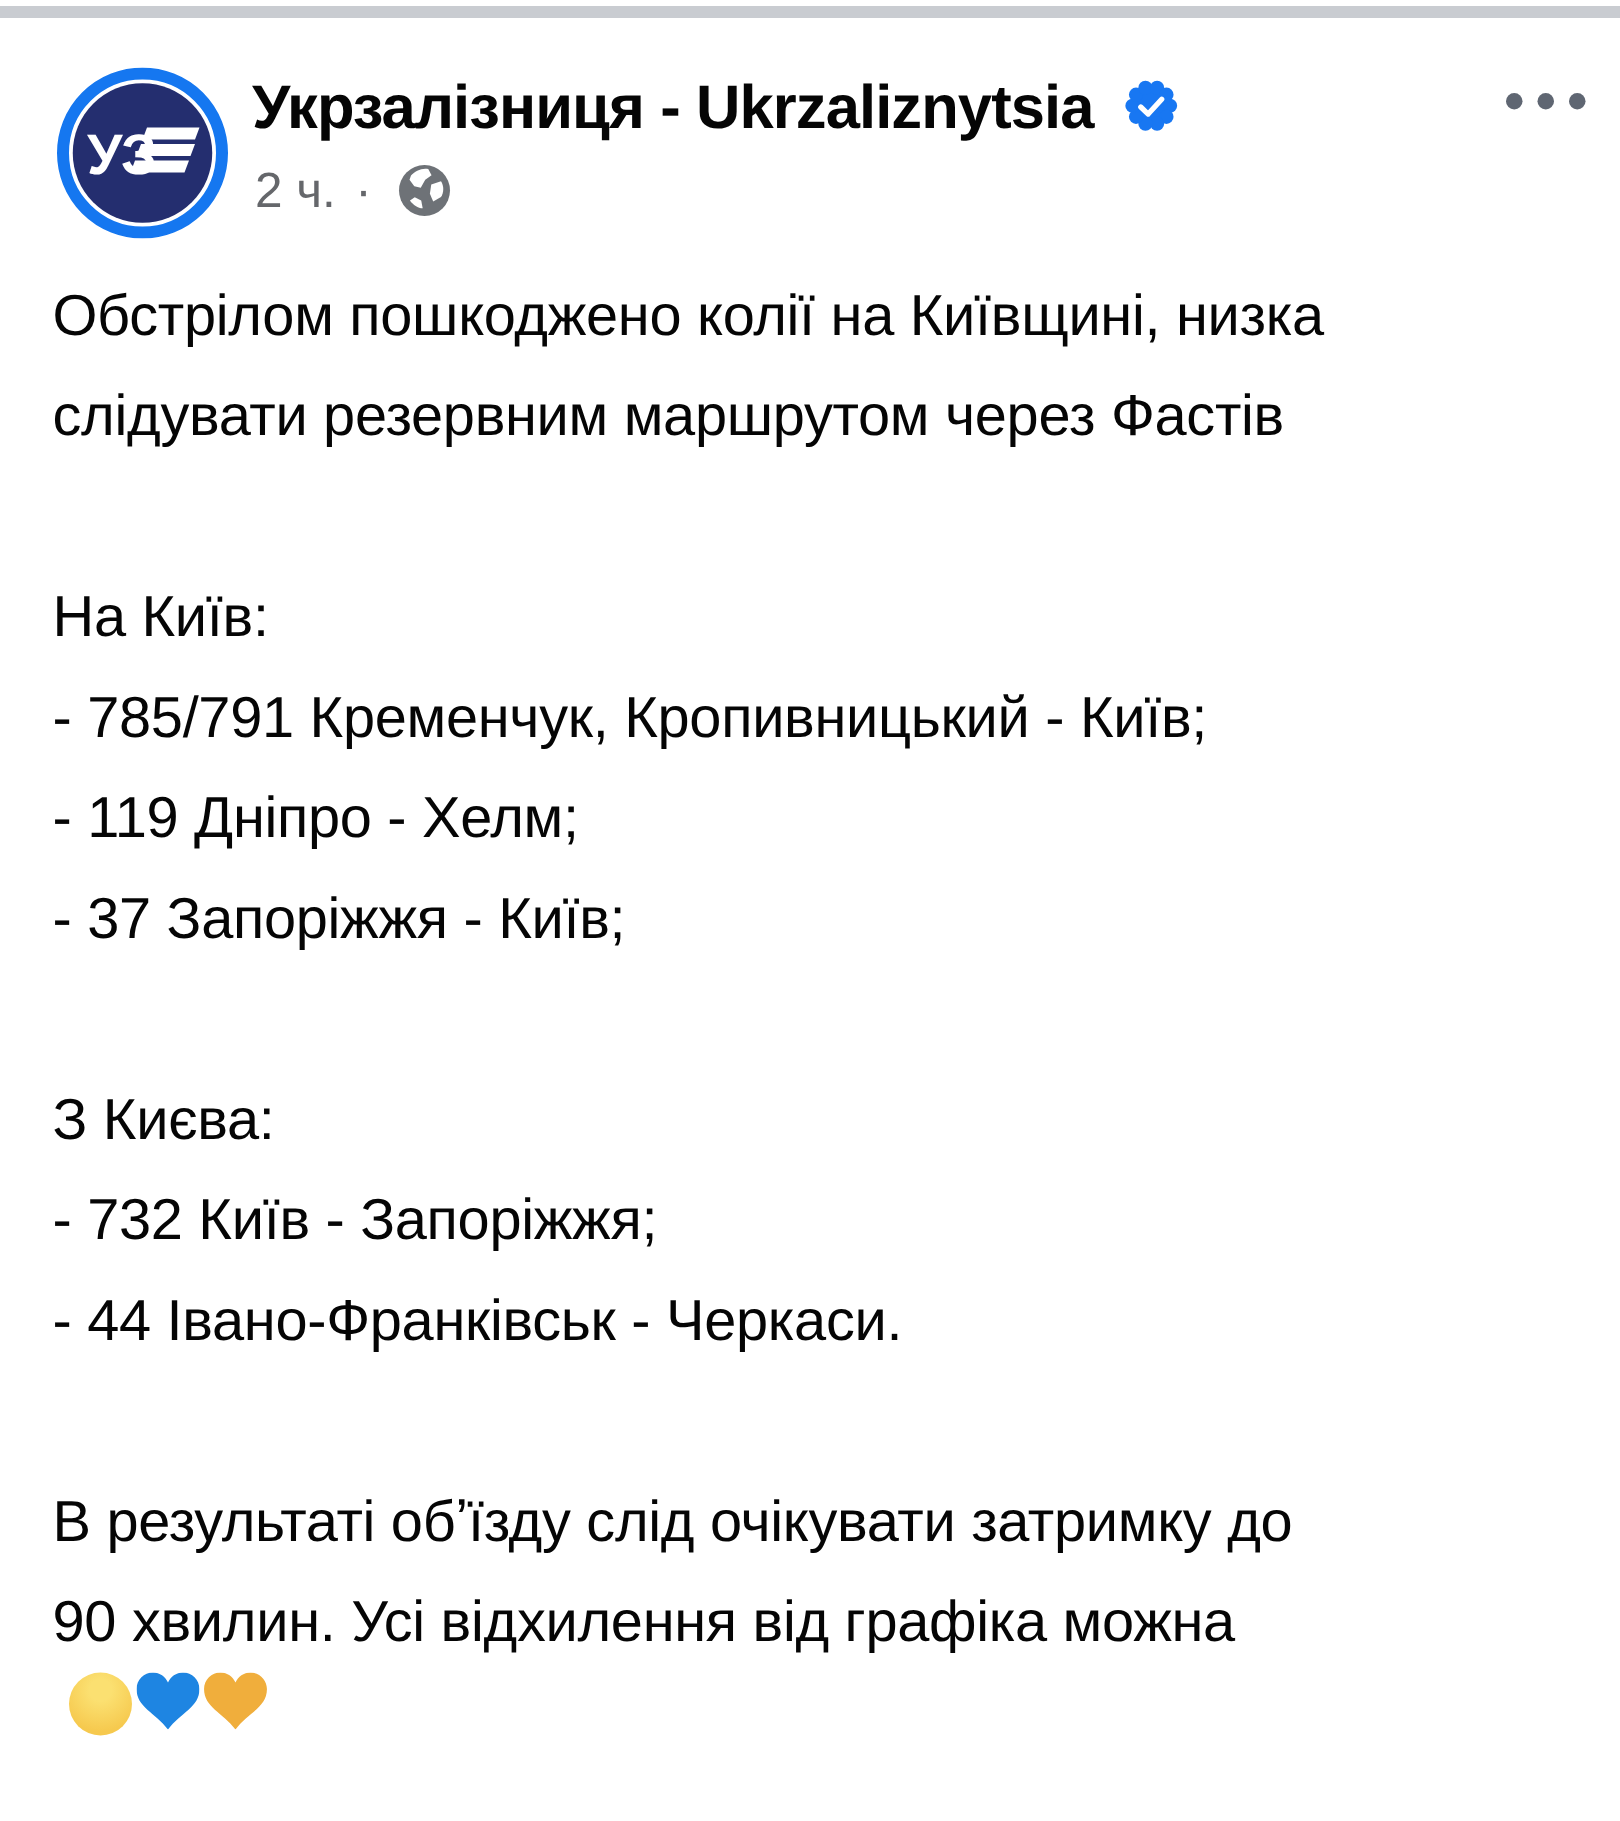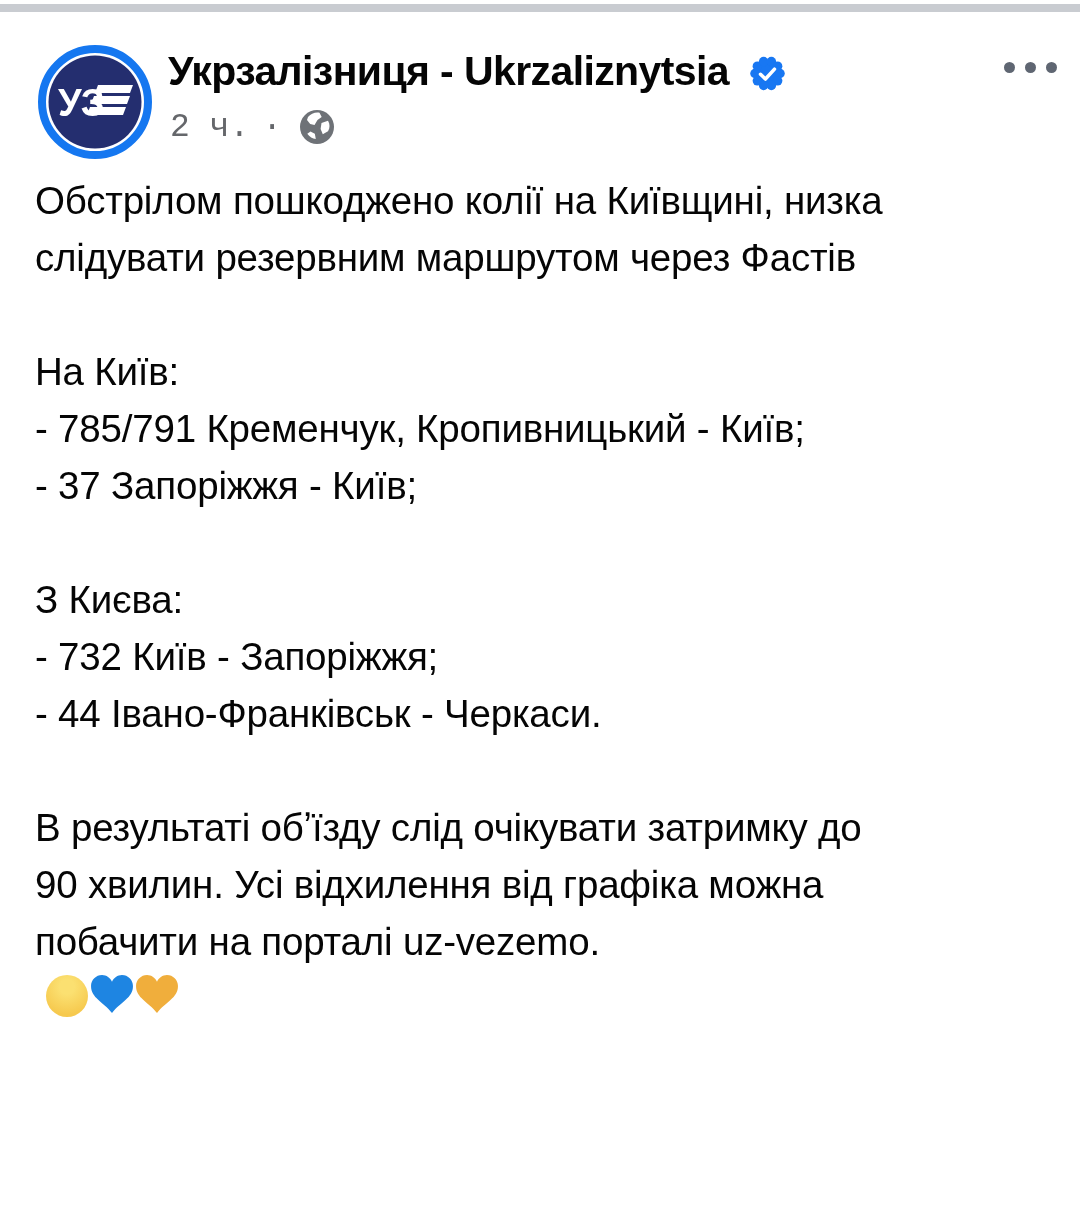--- a/index.html
+++ b/index.html
@@ -28,41 +28,39 @@
   .avatar {
     position: absolute;
     left: 38px; top: 45px;
     width: 114px; height: 114px;
     cursor: pointer;
   }
   .name-row {
     position: absolute;
     left: 168px; top: 48px;
     display: flex;
-    align-items: center;
     gap: 20px;
   }
   .page-name {
     font-size: 41px;
     font-weight: bold;
     color: #050505;
     letter-spacing: -0.6px;
     white-space: nowrap;
     cursor: pointer;
   }
   .badge-icon { width: 37px; height: 37px; margin-top: 4px; }
   .meta-row {
     position: absolute;
     left: 170px; top: 108px;
     display: flex;
     align-items: center;
     gap: 11px;
     color: #65676b;
     font-size: 33px;
-    font-family: Liberation Mono, monospace;
   }
   .meta-sep { font-size: 33px; color: #65676b; margin: 0 2px; }
   .globe { width: 38px; height: 38px; margin-left: 3px; }
   .more-button {
     position: absolute;
     left: 998px; top: 56px;
     display: flex;
     gap: 10px;
     padding: 6px;
     cursor: pointer;
@@ -78,20 +76,21 @@
     left: 35px; top: 172px;
     width: 1015px;
     font-size: 38.5px;
     line-height: 57px;
     color: #050505;
     letter-spacing: -0.2px;
   }
   .post-line {
     min-height: 57px;
     white-space: nowrap;
+    margin-top: 10px;
   }
   .emoji-row {
     margin-top: 5px;
     padding-left: 11px;
     display: flex;
     gap: 3px;
     align-items: flex-start;
     height: 44px;
   }
   .emoji-face {
@@ -155,29 +154,29 @@
     <span></span>
     <span></span>
   </div>
 
   <div class="post">
     <div class="post-line">Обстрілом пошкоджено колії на Київщині, низка</div>
     <div class="post-line">слідувати резервним маршрутом через Фастів</div>
     <div class="post-line"></div>
     <div class="post-line">На Київ:</div>
     <div class="post-line">- 785/791 Кременчук, Кропивницький - Київ;</div>
+    <div class="post-line">- 119 Дніпро - Хелм;</div>
     <div class="post-line">- 37 Запоріжжя - Київ;</div>
     <div class="post-line"></div>
     <div class="post-line">З Києва:</div>
     <div class="post-line">- 732 Київ - Запоріжжя;</div>
     <div class="post-line">- 44 Івано-Франківськ - Черкаси.</div>
     <div class="post-line"></div>
     <div class="post-line">В результаті обʼїзду слід очікувати затримку до</div>
     <div class="post-line">90 хвилин. Усі відхилення від графіка можна</div>
-    <div class="post-line">побачити на порталі uz-vezemo.</div>
 
     <div class="emoji-row">
       <div class="emoji-face"></div>
       <svg class="emoji-heart" viewBox="0 0 32 29">
         <path fill="#1e85e2" d="M23.6 0c-3.4 0-6.3 2.2-7.6 5.1C14.7 2.2 11.8 0 8.4 0 3.8 0 0 3.8 0 8.4c0 9.3 9.4 11.9 16 20.6 6.6-8.7 16-11.3 16-20.6C32 3.8 28.2 0 23.6 0z"></path>
       </svg>
       <svg class="emoji-heart" viewBox="0 0 32 29">
         <path fill="#f0ae3c" d="M23.6 0c-3.4 0-6.3 2.2-7.6 5.1C14.7 2.2 11.8 0 8.4 0 3.8 0 0 3.8 0 8.4c0 9.3 9.4 11.9 16 20.6 6.6-8.7 16-11.3 16-20.6C32 3.8 28.2 0 23.6 0z"></path>
       </svg>
     </div>

